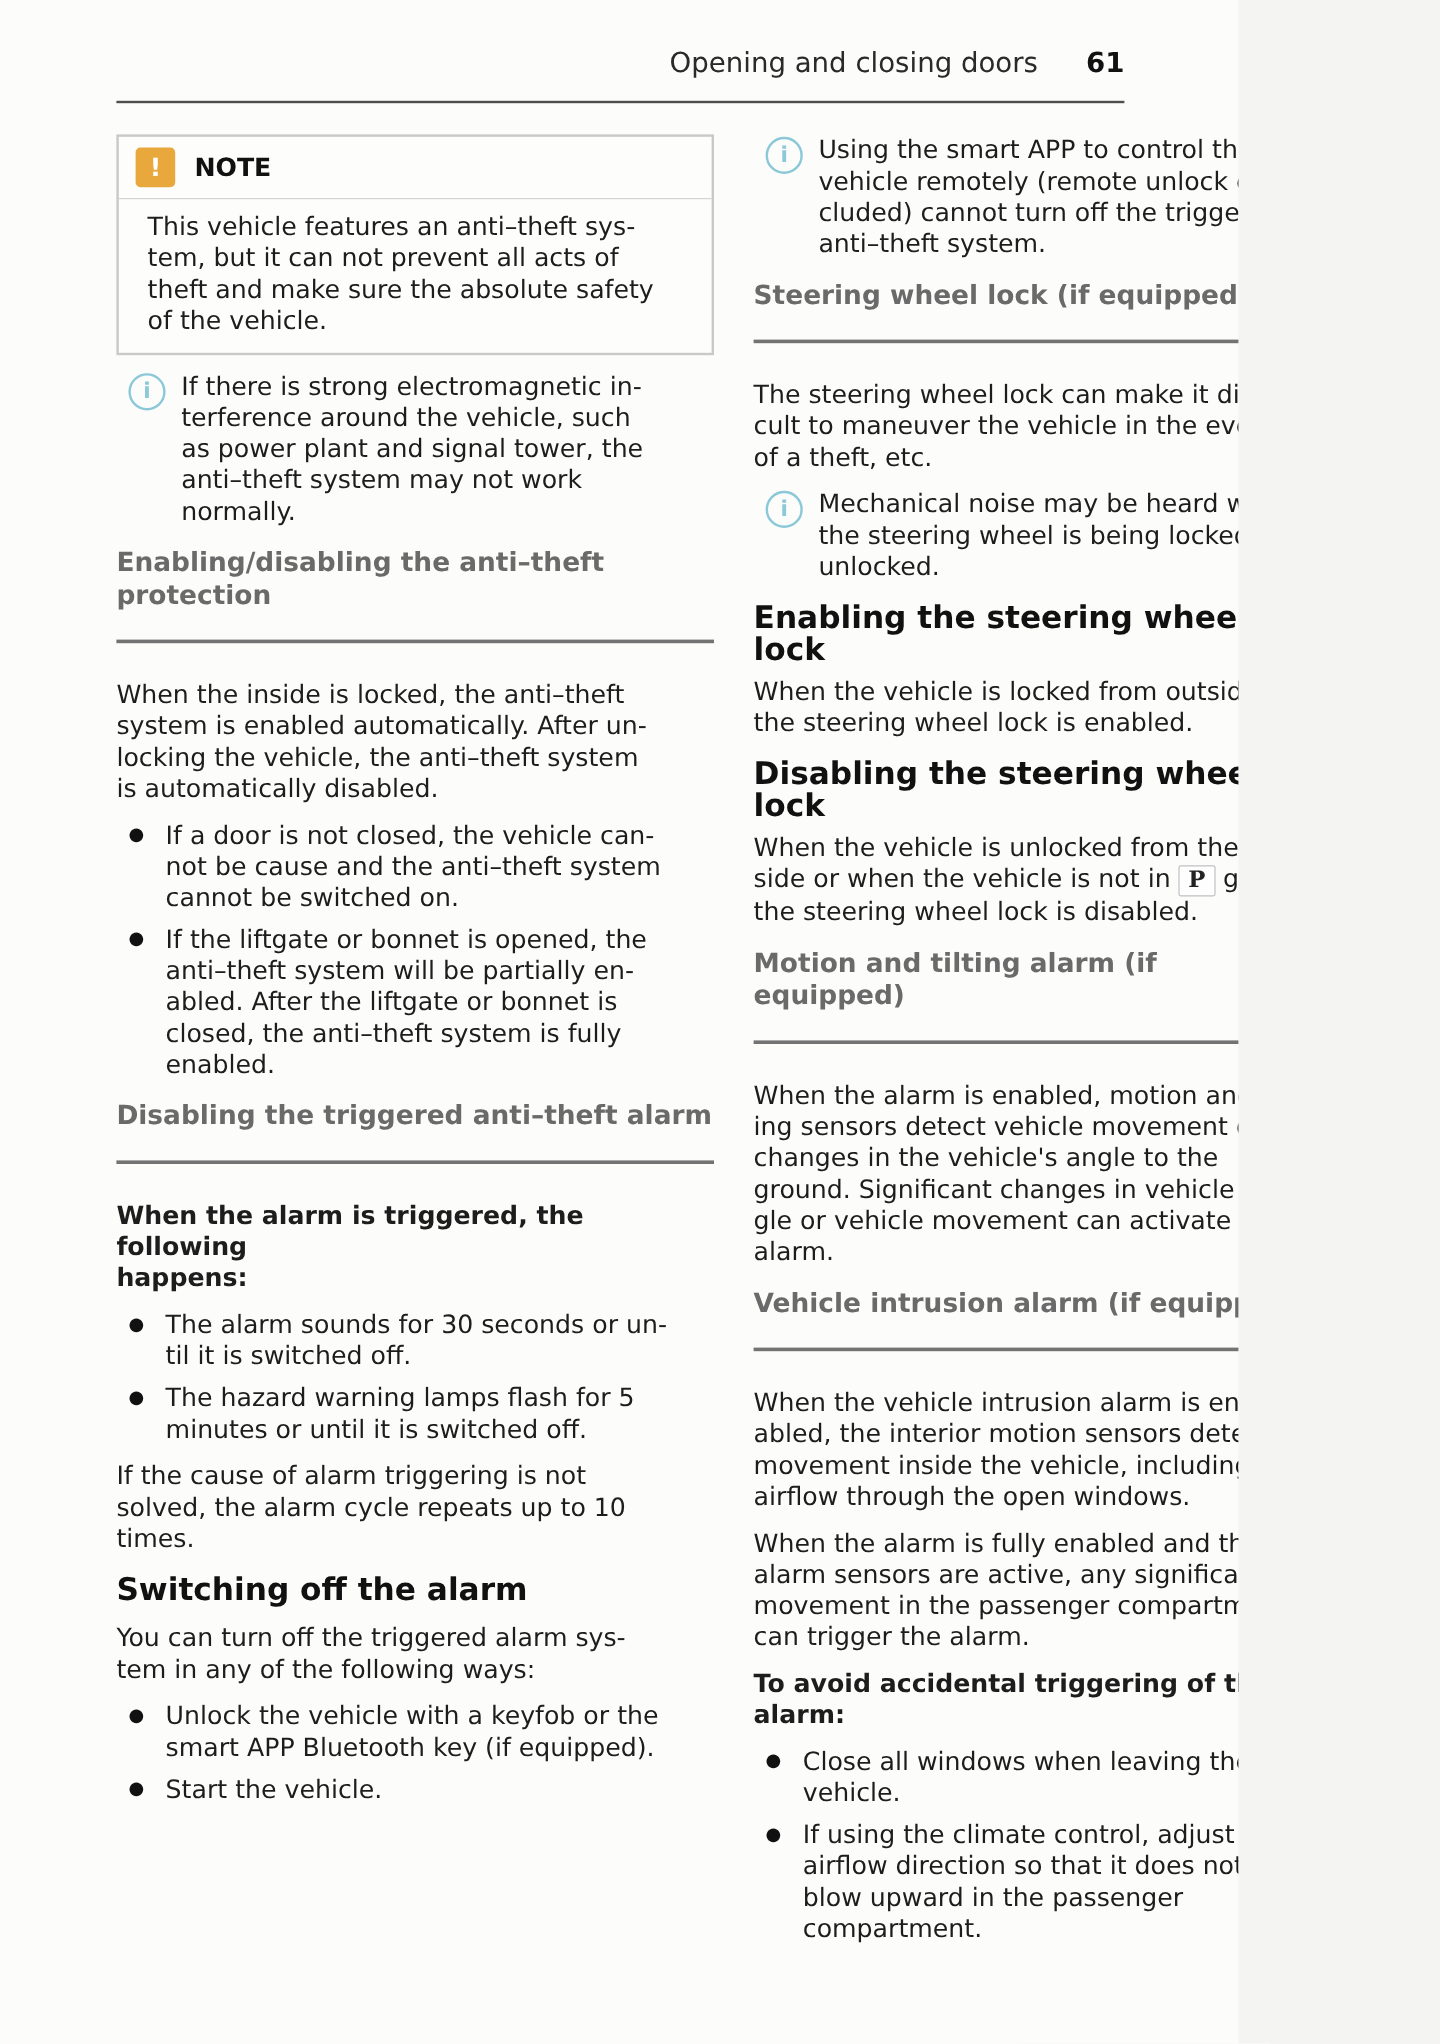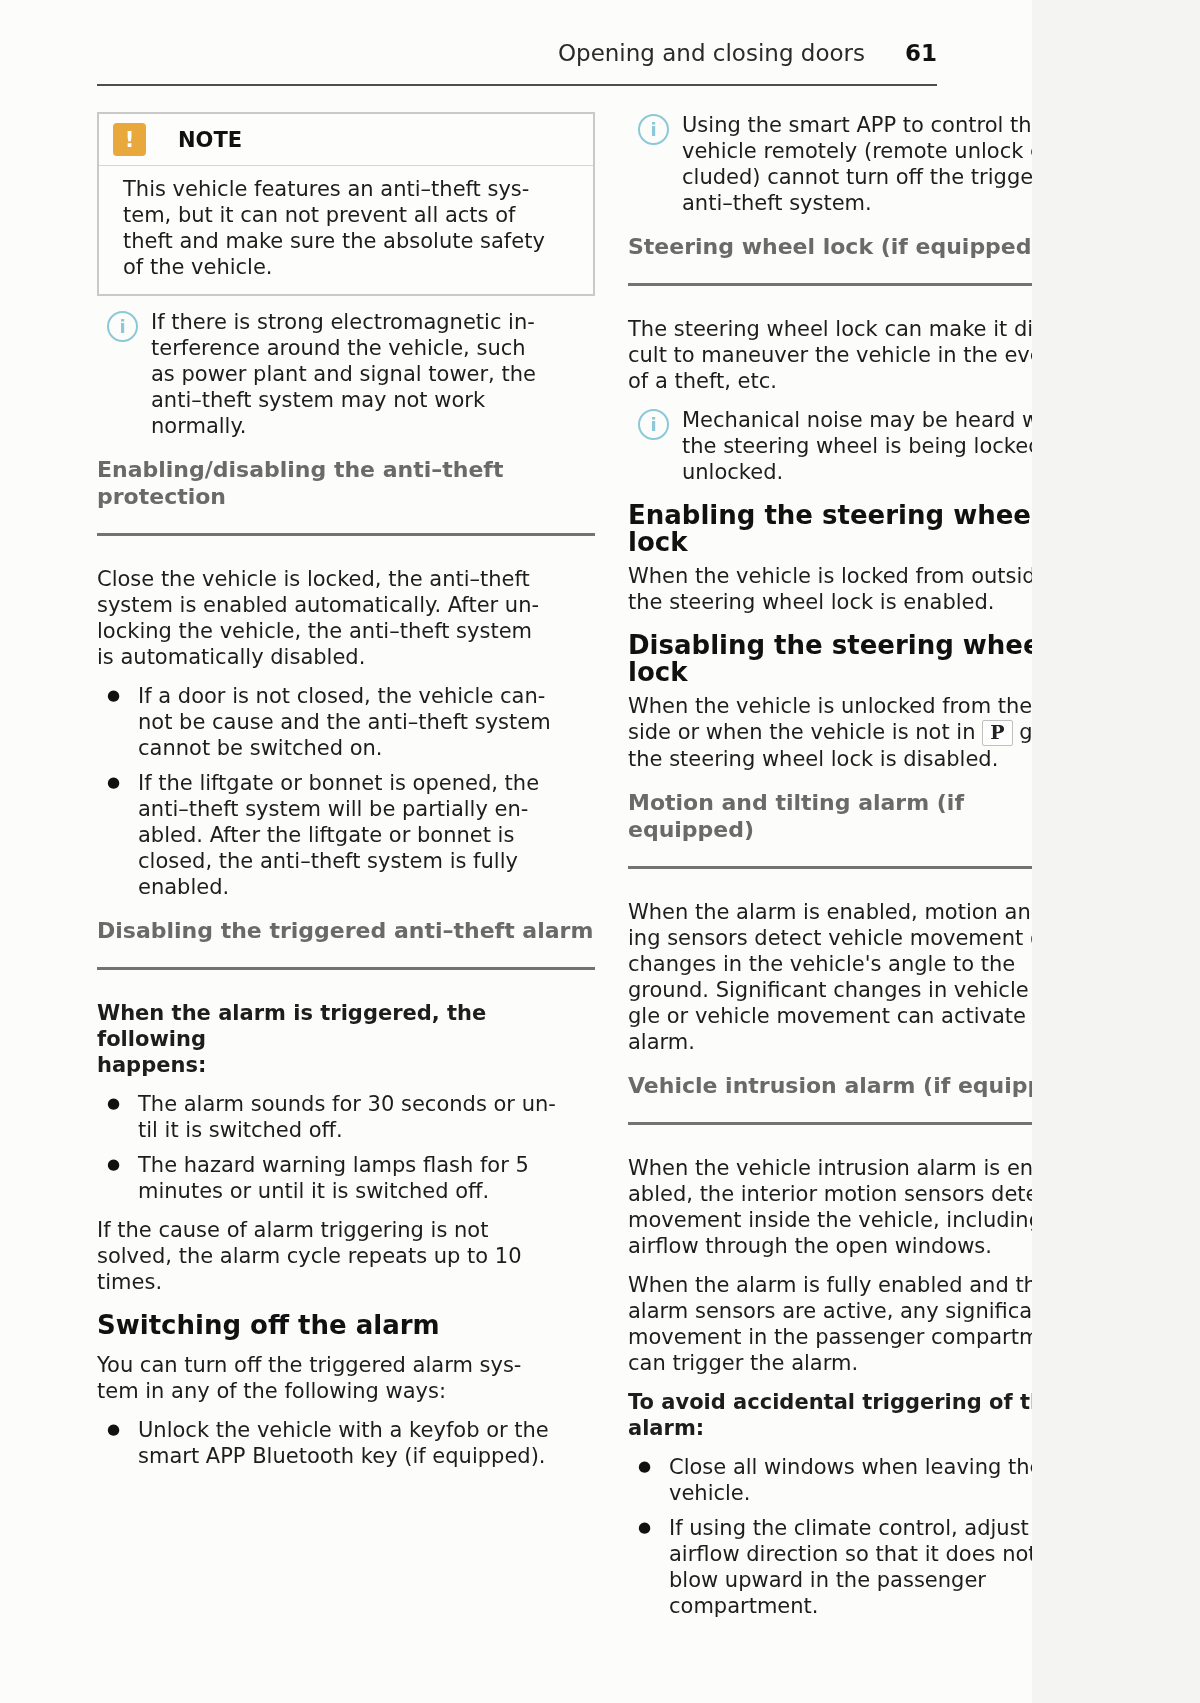--- a/index.html
+++ b/index.html
@@ -63,21 +63,21 @@
     display:flex; align-items:center; gap:16px;
     padding:9px 14px;
     border-bottom:1px solid #d4d4d4;
   }
   .note-icon {
     width:33px; height:33px; border-radius:4px;
     background:var(--note-icon-bg,#e8a83c);
     color:#fff; font-weight:bold; font-size:21px;
     display:flex; align-items:center; justify-content:center;
   }
-  .note-label { font-weight:bold; font-size:21px; color:#111;margin-left:16px; }
+  .note-label { font-weight:bold; font-size:21px; color:#111; }
   .note-body {
     padding:10px 24px 14px;
     font-size:21px; line-height:26px;
   }
 
   
   .info-row {
     display:flex; gap:13px;
     padding-left:10px;
     font-size:21px; line-height:26px;
@@ -147,21 +147,21 @@
         <div class="lines">If there is strong electromagnetic in-
 terference around the vehicle, such
 as power plant and signal tower, the
 anti–theft system may not work
 normally.</div>
       </div>
 
       <h2 class="section-heading lines">Enabling/disabling the anti–theft
 protection</h2>
 
-      <p class="para lines">Close the vehicle is locked, the anti–theft
+      <p class="para lines">When the inside is locked, the anti–theft
 system is enabled automatically. After un-
 locking the vehicle, the anti–theft system
 is automatically disabled.</p>
 
       <ul class="bullets">
         <li class="bullet lines">If a door is not closed, the vehicle can-
 not be cause and the anti–theft system
 cannot be switched on.</li>
         <li class="bullet lines">If the liftgate or bonnet is opened, the
 anti–theft system will be partially en-
@@ -187,20 +187,21 @@
 times.</p>
 
       <h3 class="sub-heading">Switching off the alarm</h3>
 
       <p class="para lines">You can turn off the triggered alarm sys-
 tem in any of the following ways:</p>
 
       <ul class="bullets">
         <li class="bullet lines">Unlock the vehicle with a keyfob or the
 smart APP Bluetooth key (if equipped).</li>
+        <li class="bullet lines">Start the vehicle.</li>
       </ul>
 
     </section>
 
     <section class="col col-right">
 
       <div class="info-row" style="margin-top:0">
         <span class="info-icon">i</span>
         <div class="lines">Using the smart APP to control the
 vehicle remotely (remote unlock ex-

